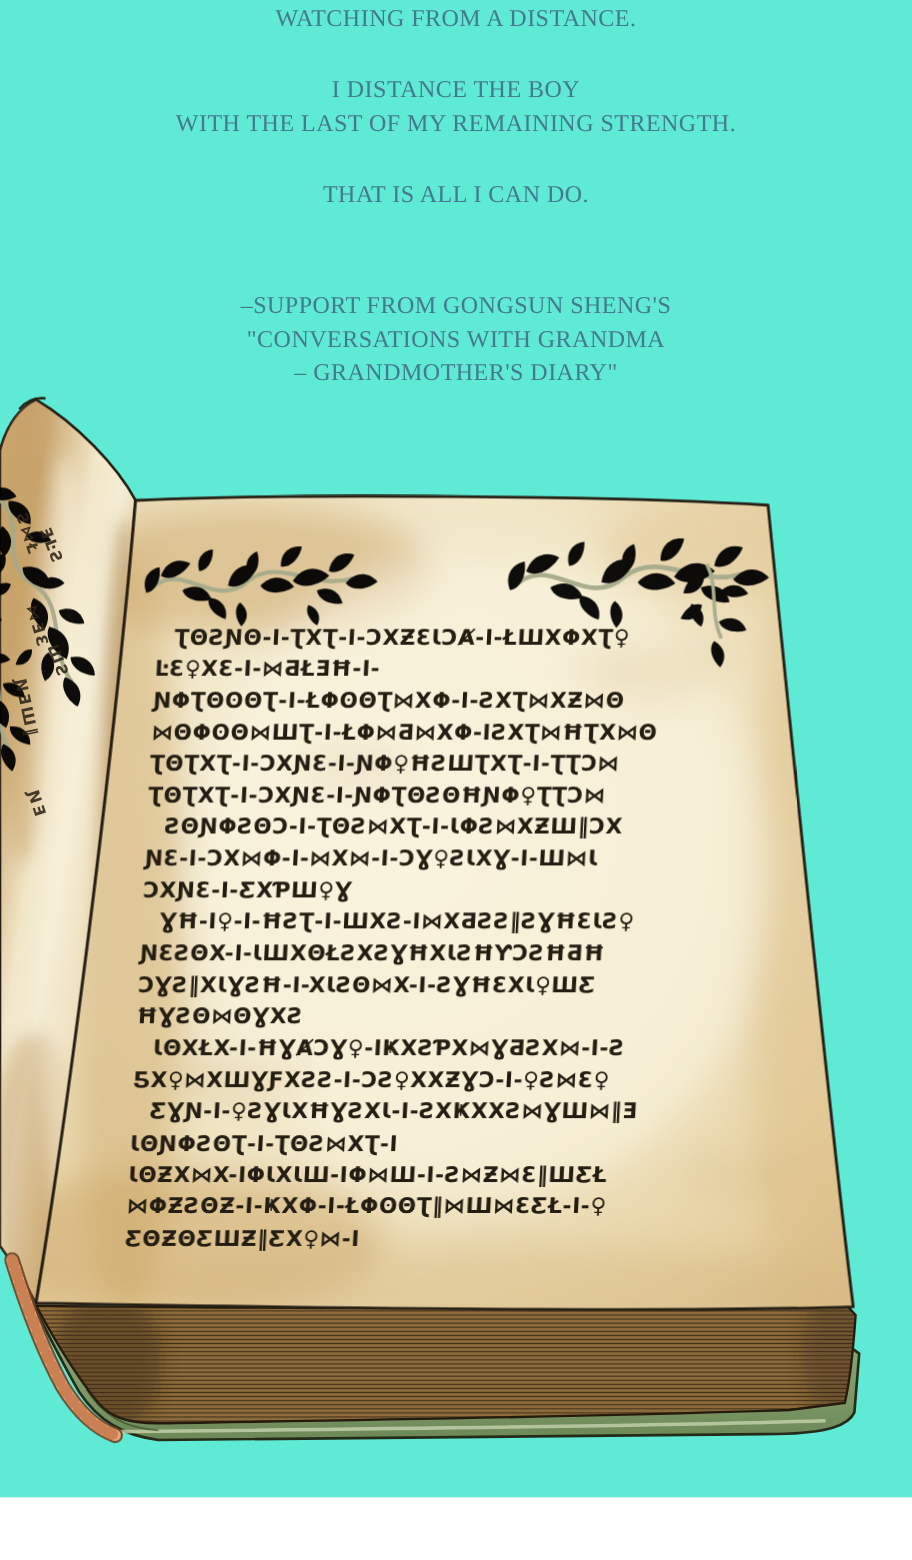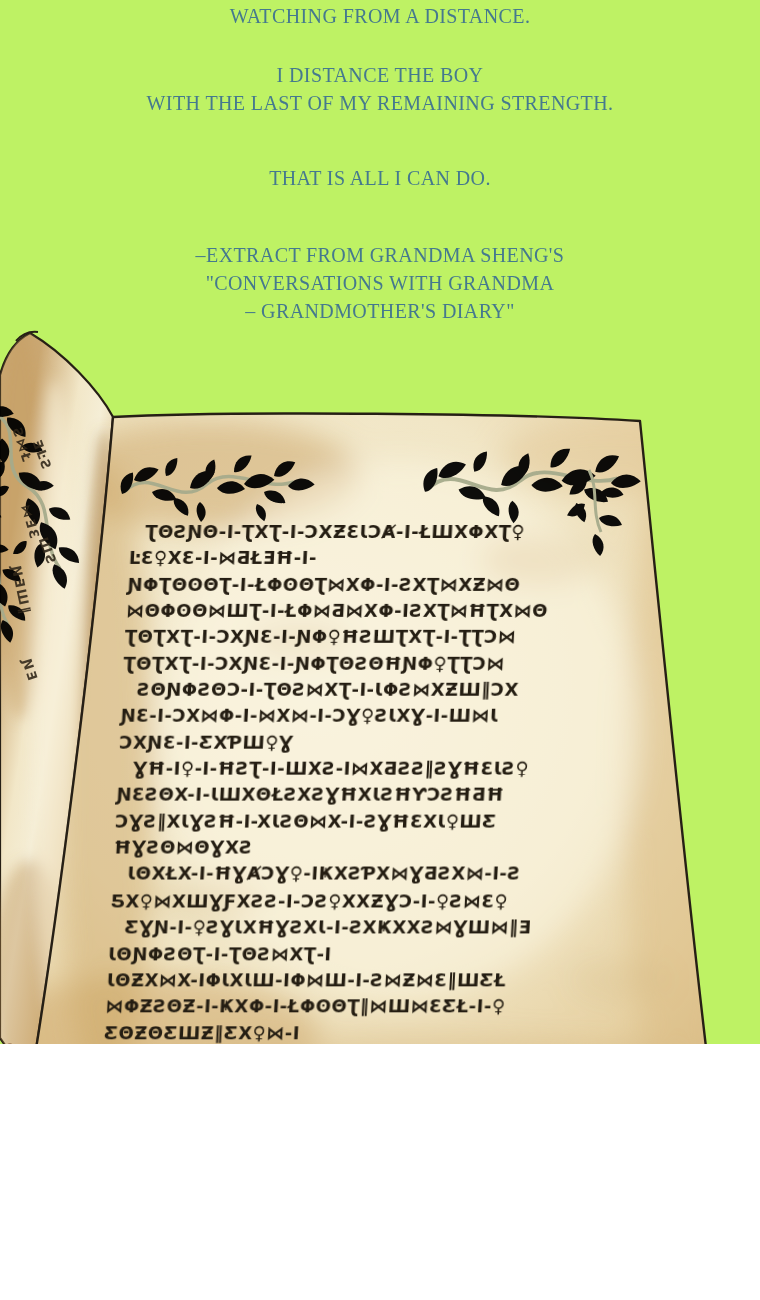--- a/index.html
+++ b/index.html
@@ -1,21 +1,21 @@
 <!DOCTYPE html>
 <html><head>
 <meta charset="utf-8">
 <style>
   html,body{margin:0;padding:0;background:#ffffff;}
-  .canvas{position:relative;width:760px;height:1044px;background:#bef264;overflow:hidden;
+  .canvas{position:relative;width:760px;height:1248px;background:#5eead4;overflow:hidden;
           font-family:"Liberation Serif", serif;}
   
   .narration p{position:absolute;left:0;width:760px;margin:0;text-align:center;
                color:#45798e;font-size:20px;line-height:28px;letter-spacing:0.4px;}
-  .n1{top:2px;}  .n2{top:61px;} .n3{top:89px;} .n4{top:164px;}
+  .n1{top:2px;}  .n2{top:61px;} .n3{top:89px;} .n4{top:148px;}
   .n5{top:241px;} .n6{top:269px;} .n7{top:297px;}
   
   .book{position:absolute;left:0;top:0;width:760px;height:1300px;}
   svg.art{position:absolute;left:0;top:0;}
   
   .runes{position:absolute;left:131px;top:519px;width:545px;
          transform:skewX(-3deg);transform-origin:0 0;
          font-family:"DejaVu Sans", sans-serif;font-weight:700;
          font-size:18px;line-height:26.35px;letter-spacing:0.5px;color:#241d12;}
   .rune-line{white-space:nowrap;}
@@ -34,21 +34,21 @@
 </head>
 <body>
 
 <div class="canvas">
 
   <section class="narration">
     <p class="n1">WATCHING FROM A DISTANCE.</p>
     <p class="n2">I DISTANCE THE BOY</p>
     <p class="n3">WITH THE LAST OF MY REMAINING STRENGTH.</p>
     <p class="n4">THAT IS ALL I CAN DO.</p>
-    <p class="n5">–EXTRACT FROM GRANDMA SHENG'S</p>
+    <p class="n5">–SUPPORT FROM GONGSUN SHENG'S</p>
     <p class="n6">"CONVERSATIONS WITH GRANDMA</p>
     <p class="n7">– GRANDMOTHER'S DIARY"</p>
   </section>
 
   <div class="book">
     <svg class="art" width="760" height="1300" viewBox="0 0 760 1300">
       <defs>
         <radialGradient id="pageG" cx="0.42" cy="0.40" r="0.85">
           <stop offset="0" stop-color="#f7f0da"></stop>
           <stop offset="0.5" stop-color="#f1e6c6"></stop>

